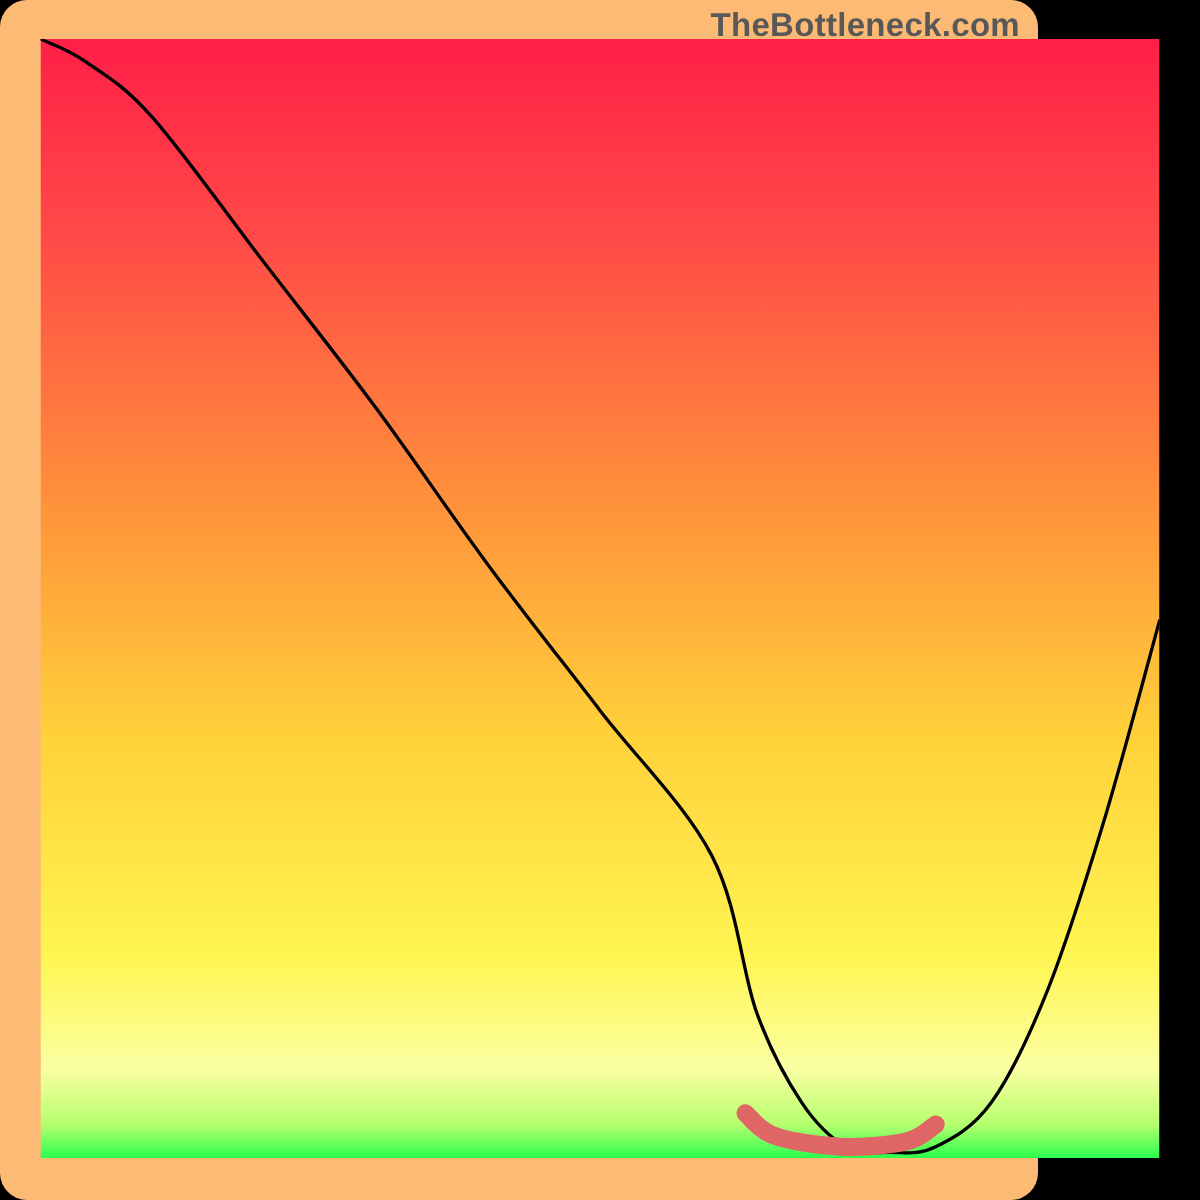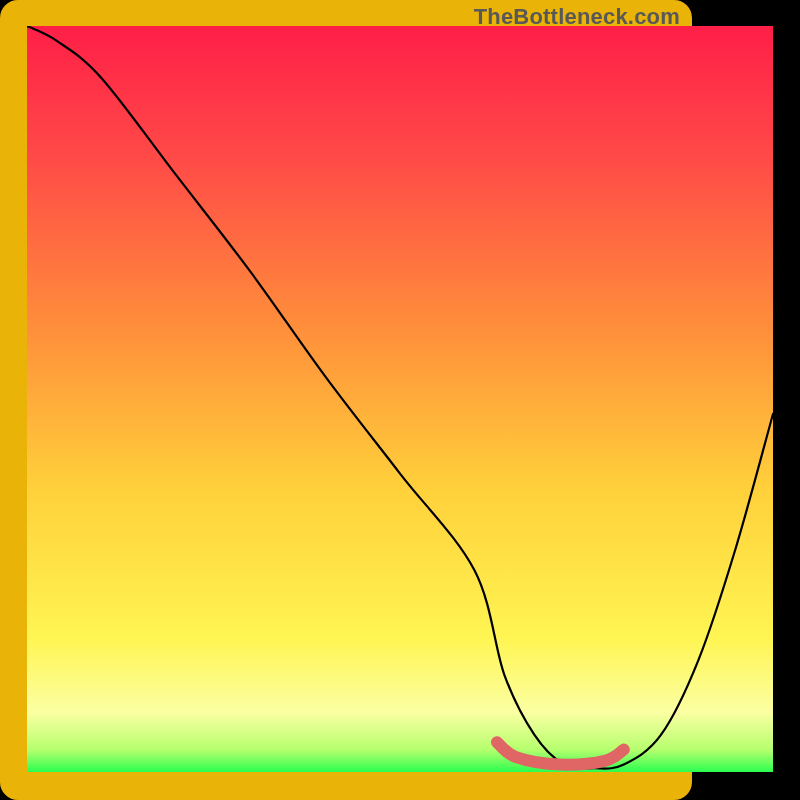--- a/index.html
+++ b/index.html
@@ -7,21 +7,21 @@
     padding: 0;
     width: 800px;
     height: 800px;
     background: #000;
     overflow: hidden;
   }
   .frame {
     position: relative;
     width: 692px;
     height: 800px;
-    background: #eab308;
+    background: #fdba74;
     border-radius: 18px;
   }
   .watermark {
     position: absolute;
     top: 4px;
     right: 12px;
     color: #585858;
     font-family: Arial, Helvetica, sans-serif;
     font-size: 22px;
     font-weight: bold;

